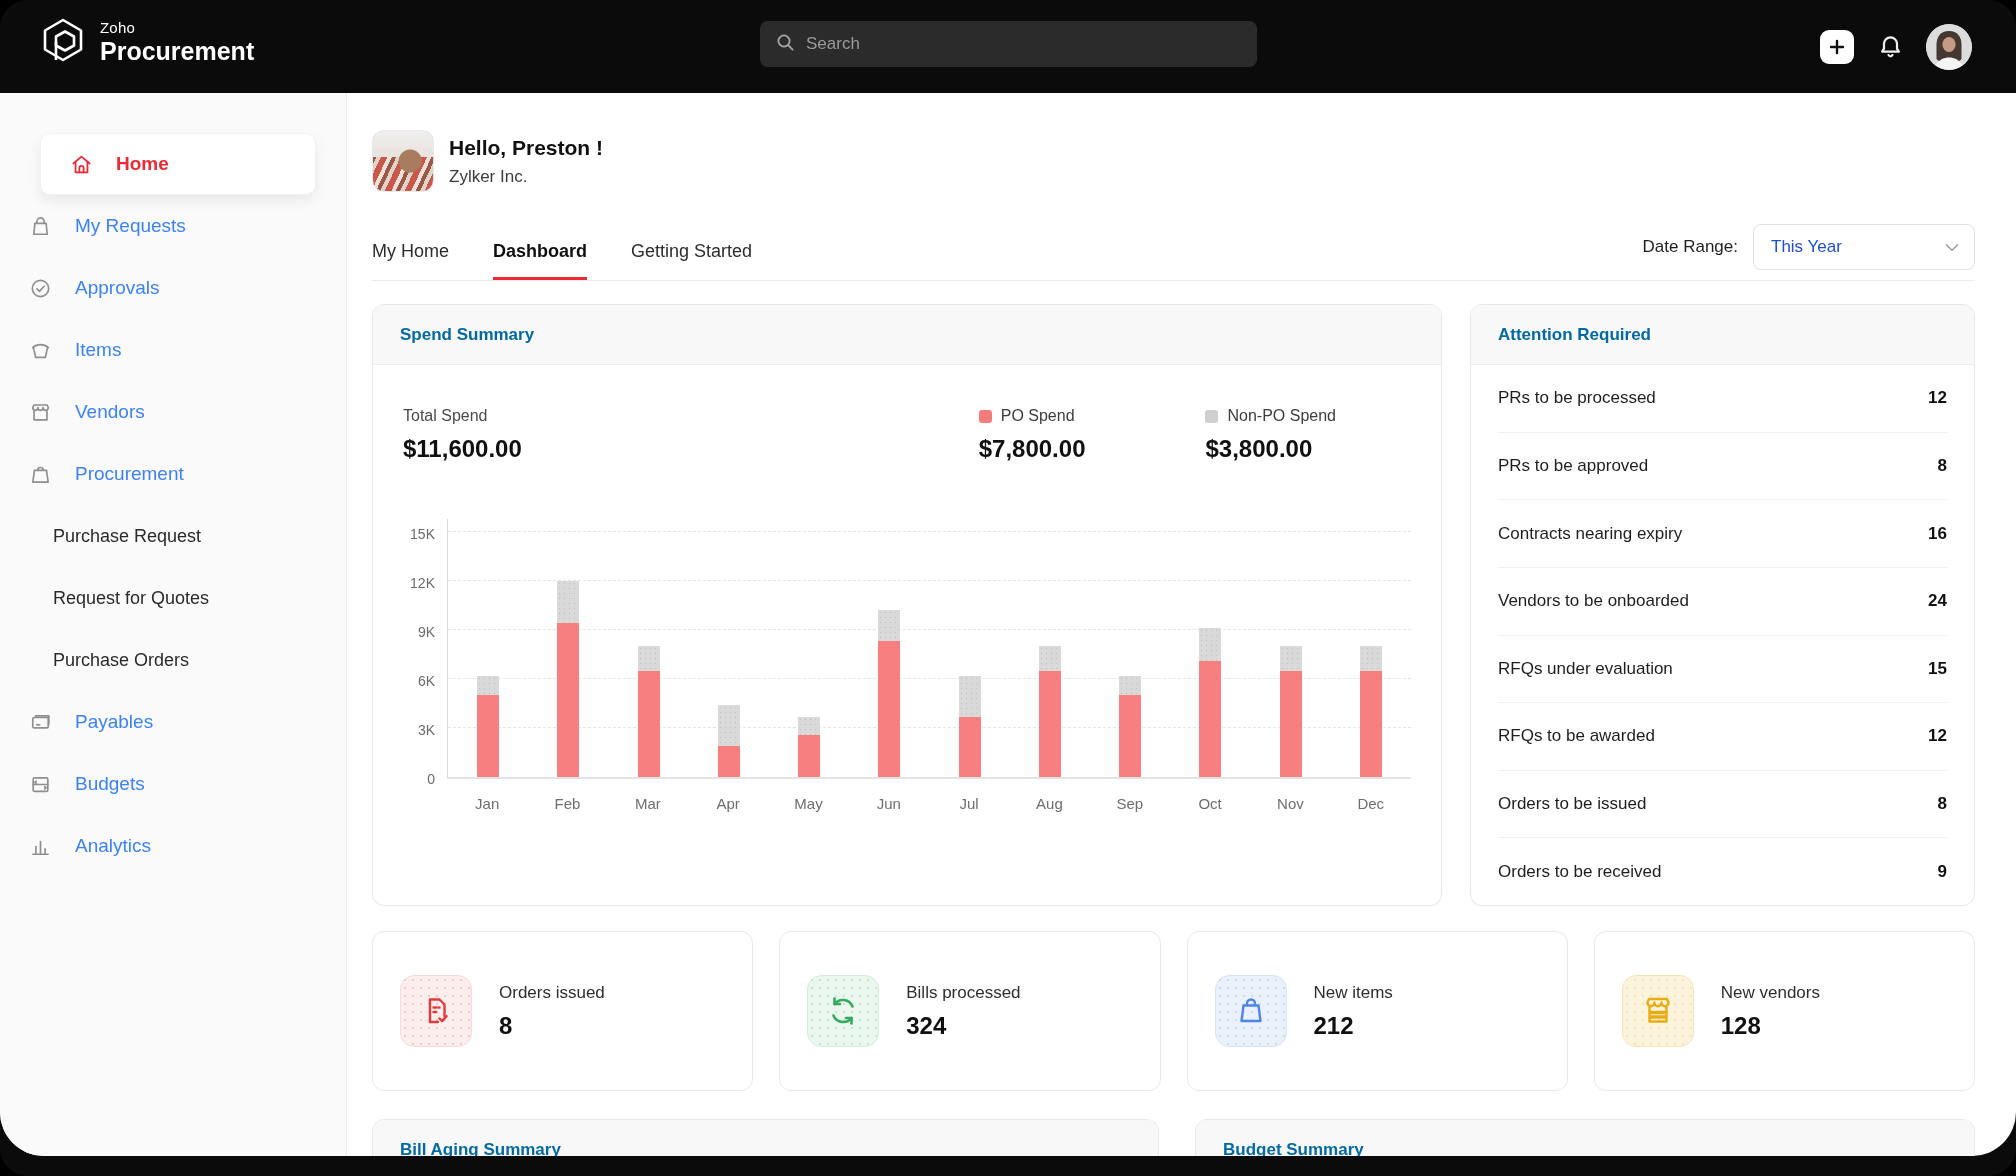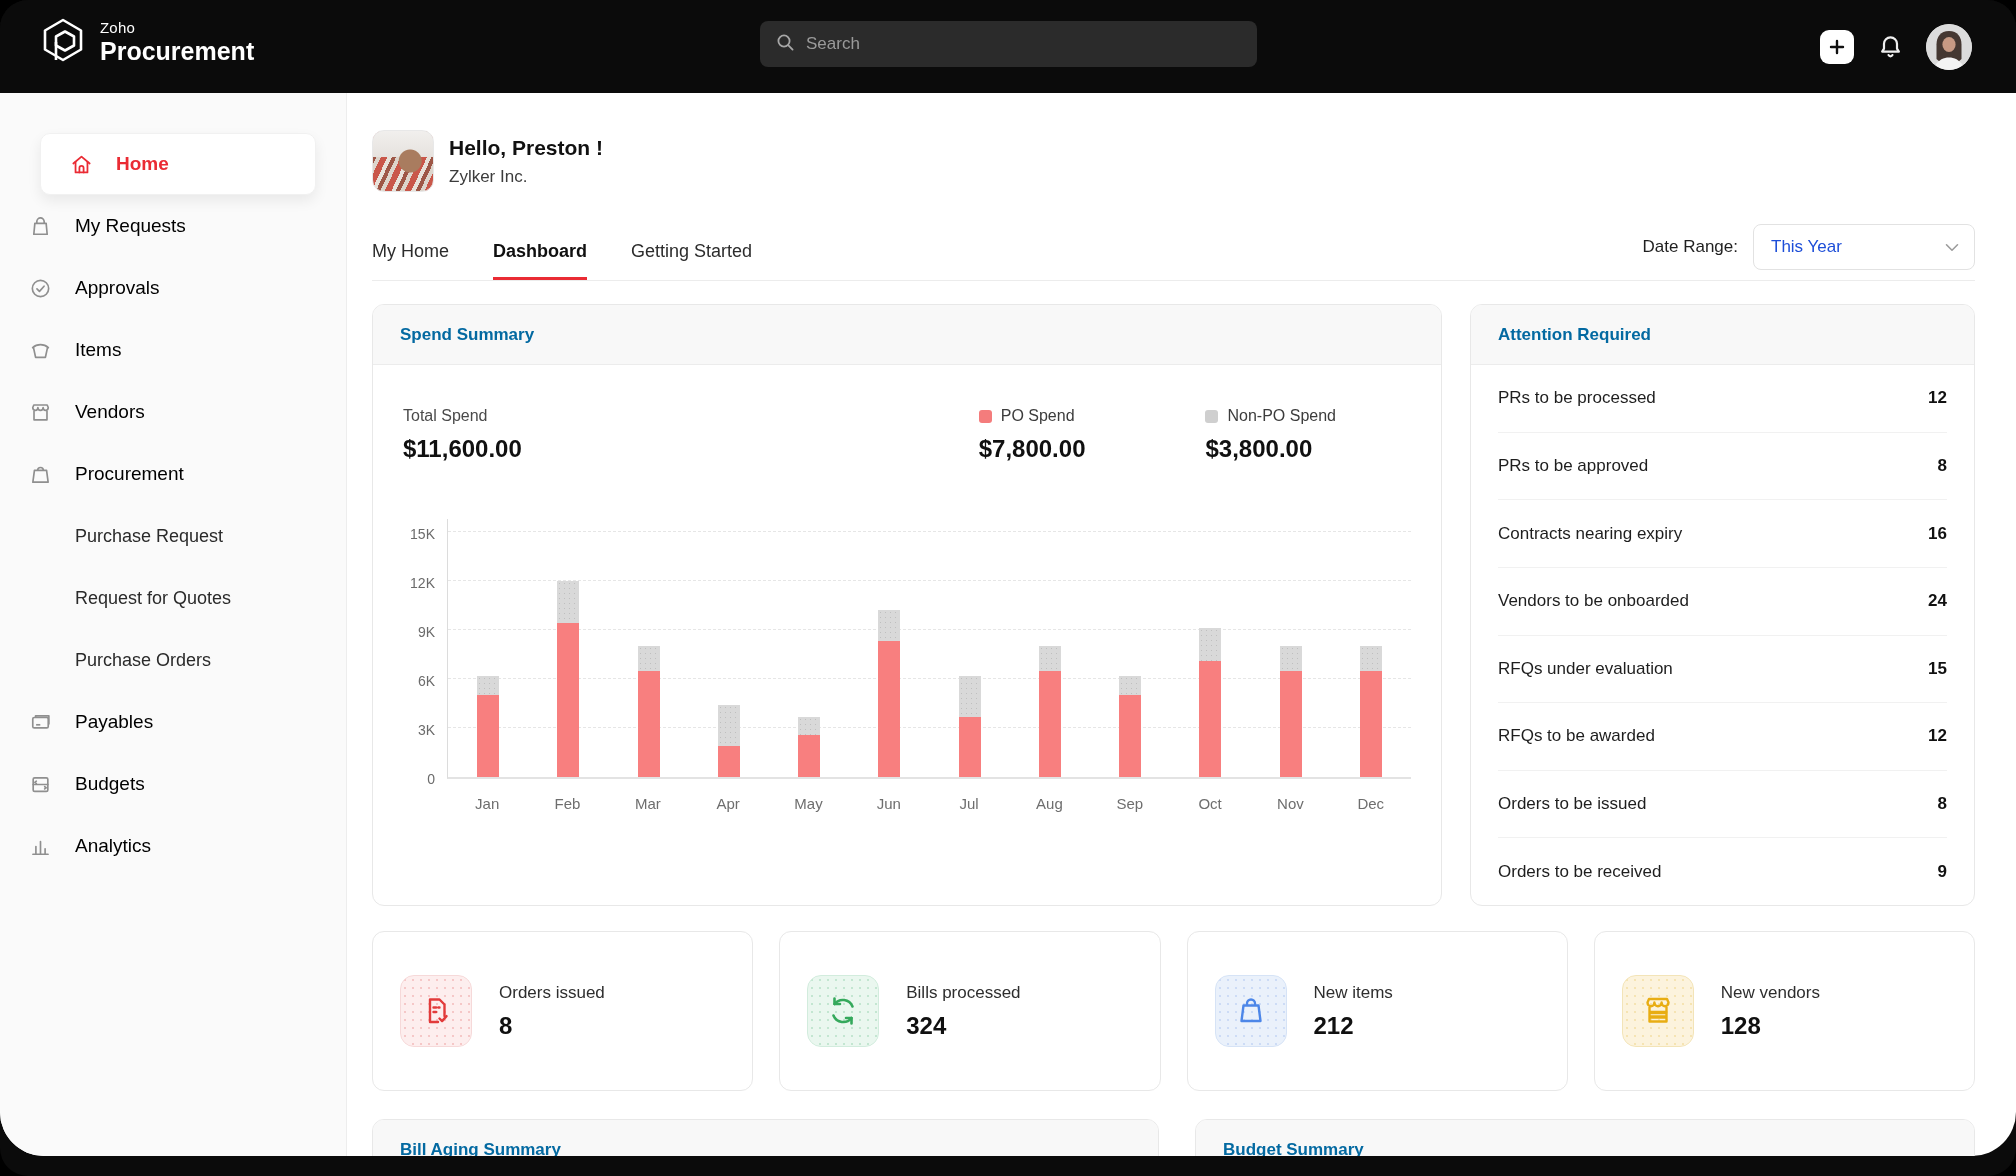--- a/index.html
+++ b/index.html
@@ -22,25 +22,25 @@
   .bell-btn { width:30px; height:30px; display:flex; align-items:center; justify-content:center; cursor:pointer; }
   .avatar { width:46px; height:46px; border-radius:50%; overflow:hidden; background:#d8d8d8; cursor:pointer; }
 
   
   .app-body { position:absolute; top:93px; left:0; right:0; bottom:20px; background:#fff;
     border-radius:0 0 44px 44px; overflow:hidden; display:flex; }
 
   
   .sidebar { width:347px; background:#fafafa; border-right:1px solid #ededed; padding-top:40px; flex-shrink:0; }
   .side-item { height:62px; display:flex; align-items:center; padding-left:28px; gap:23px; cursor:pointer;
-    font-size:19px; color:#000000; }
+    font-size:19px; color:#3b82f6; }
   .side-item .ic { width:24px; height:24px; display:flex; align-items:center; justify-content:center; flex-shrink:0; }
   .side-item.active { background:#fff; margin:0 30px 0 40px; padding-left:28px; border-radius:10px;
     border:1px solid #f1f1f1; box-shadow:0 6px 14px rgba(0,0,0,.07); color:#ea2b34; font-weight:600; }
-  .side-item.sub { padding-left:75px; font-size:18px; color:#2a2a2a; }
+  .side-item.sub { padding-left:53px; font-size:18px; color:#2a2a2a; }
 
   
   .main { flex:1; padding:37px 41px 0 25px; position:relative; overflow:hidden; }
   .greeting { display:flex; align-items:center; gap:15px; }
   .thumb { width:62px; height:62px; border-radius:12px; border:1px solid #e8e8e8;
     background:
       radial-gradient(circle at 62% 50%, #a97c5f 0 11px, rgba(0,0,0,0) 12px),
       linear-gradient(180deg,#f1efed 0%,#e6e2de 44%, rgba(0,0,0,0) 44%),
       repeating-linear-gradient(115deg,#c9574a 0 6px,#e8e2da 6px 10px,#9e5747 10px 14px,#ddd5cc 14px 18px); }
   .greet-name { font-size:21px; font-weight:700; color:#111; }

